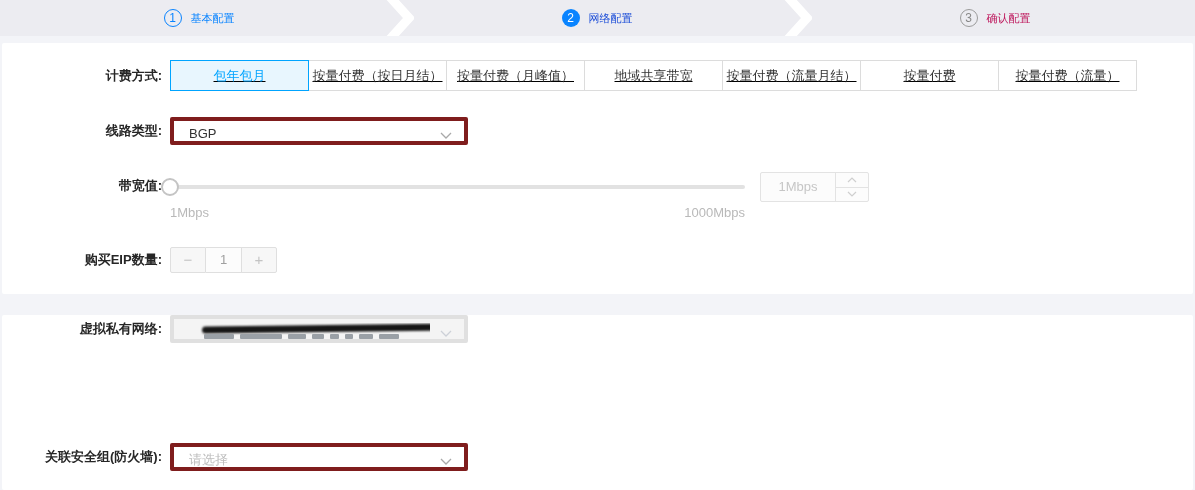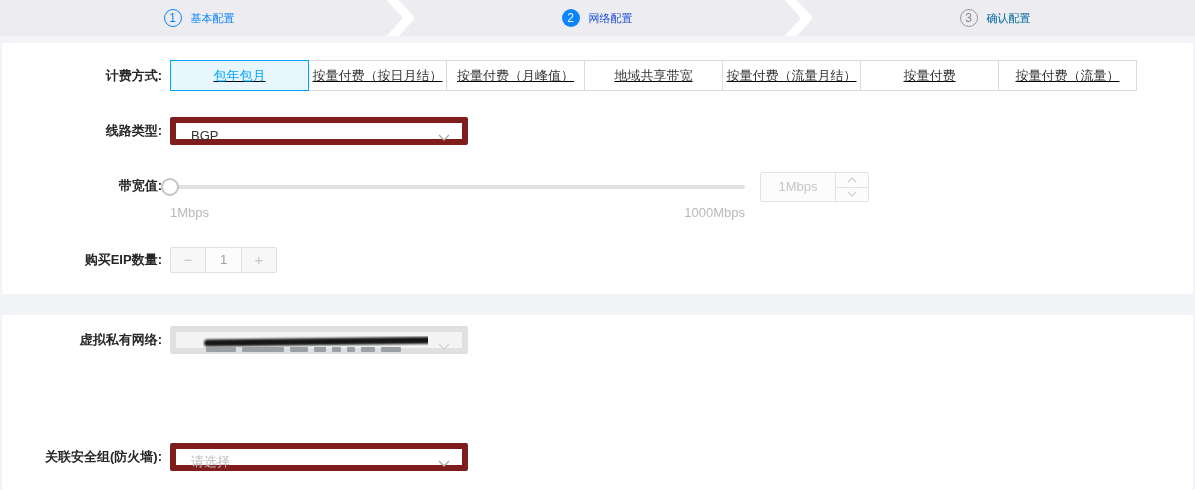--- a/index.html
+++ b/index.html
@@ -20,21 +20,21 @@
   .step-seg { width:398px; display:flex; align-items:center; justify-content:center; gap:9px; }
   .step-circle {
     width:18px; height:18px; border-radius:50%; font-size:12px;
     display:flex; align-items:center; justify-content:center; line-height:1;
   }
   .step.done .step-circle { border:1px solid #0a84ff; color:#0a84ff; background:transparent; }
   .step.done .step-label { color:#0a84ff; }
   .step.active .step-circle { background:#0a84ff; color:#fff; }
   .step.active .step-label { color:#1d4ed8; }
   .step.pending .step-circle { border:1px solid #9b9b9b; color:#888; }
-  .step.pending .step-label { color:#0369a1; }
+  .step.pending .step-label { color:#be185d; }
   .step { display:flex; align-items:center; gap:9px; }
   .step-label { font-size:11px; }
   .bar-chev { position:absolute; top:0; }
   .bar-chev.c1 { left:384px; }
   .bar-chev.c2 { left:782px; }
 
   
   .panel { position:absolute; left:2px; right:2px; background:#fff; border-radius:2px; }
   .p1 { top:43px; height:251px; }
   .p2 { top:315px; height:175px; }
@@ -54,21 +54,21 @@
     margin-left:-1px; cursor:pointer; white-space:nowrap;
   }
   .tab:first-child { margin-left:0; }
   .tab.selected {
     background:#e8f6fe; border-color:#00a4ff; color:#00a4ff; position:relative; z-index:1;
   }
 
   
   .fake-select {
     position:absolute; left:168px; top:0; width:298px; height:28px;
-    border:6px solid #7f1d1d; border-radius:2px; background:#fff;
+    border:4px solid #7f1d1d; border-radius:2px; background:#fff;
     font-size:13px; color:#333; line-height:26px; padding-left:15px;
   }
   .fake-select .sel-chev { position:absolute; right:12px; top:11px; }
   .fake-select.disabled { background:#f4f4f4; border-color:#e0e0e0; }
   .placeholder-text { color:#bcbcbc; }
 
   .r-line { top:74px; height:28px;text-decoration:underline; }
   .r-line .row-label { line-height:28px; }
 
   
@@ -107,21 +107,21 @@
     font-size:15px; text-align:center; line-height:24px; cursor:pointer;
   }
   .qty-btn.minus { border-radius:2px 0 0 2px; }
   .qty-btn.plus { border-radius:0 2px 2px 0; margin-left:-1px; }
   .qty-value {
     width:36px; border:1px solid #dfdfdf; border-left:none; background:#fcfcfc;
     color:#a0a0a0; font-size:13px; text-align:center; line-height:24px;
   }
 
   
-  .r-vpc { top:11px; height:28px; }
+  .r-vpc { top:0; height:28px; }
   .r-subnet { top:70px; height:28px; }
   .r-sg { top:128px; height:28px; }
   .p2 .row-label { line-height:28px; }
 
   
   .redact-wrap { position:absolute; left:10px; top:4px; right:34px; height:20px; overflow:hidden; }
   .smear {
     position:absolute; left:18px; top:2px; width:252px; height:7px;
     background:#161616; border-radius:4px; filter:blur(1.1px); transform:rotate(-0.7deg);
   }

